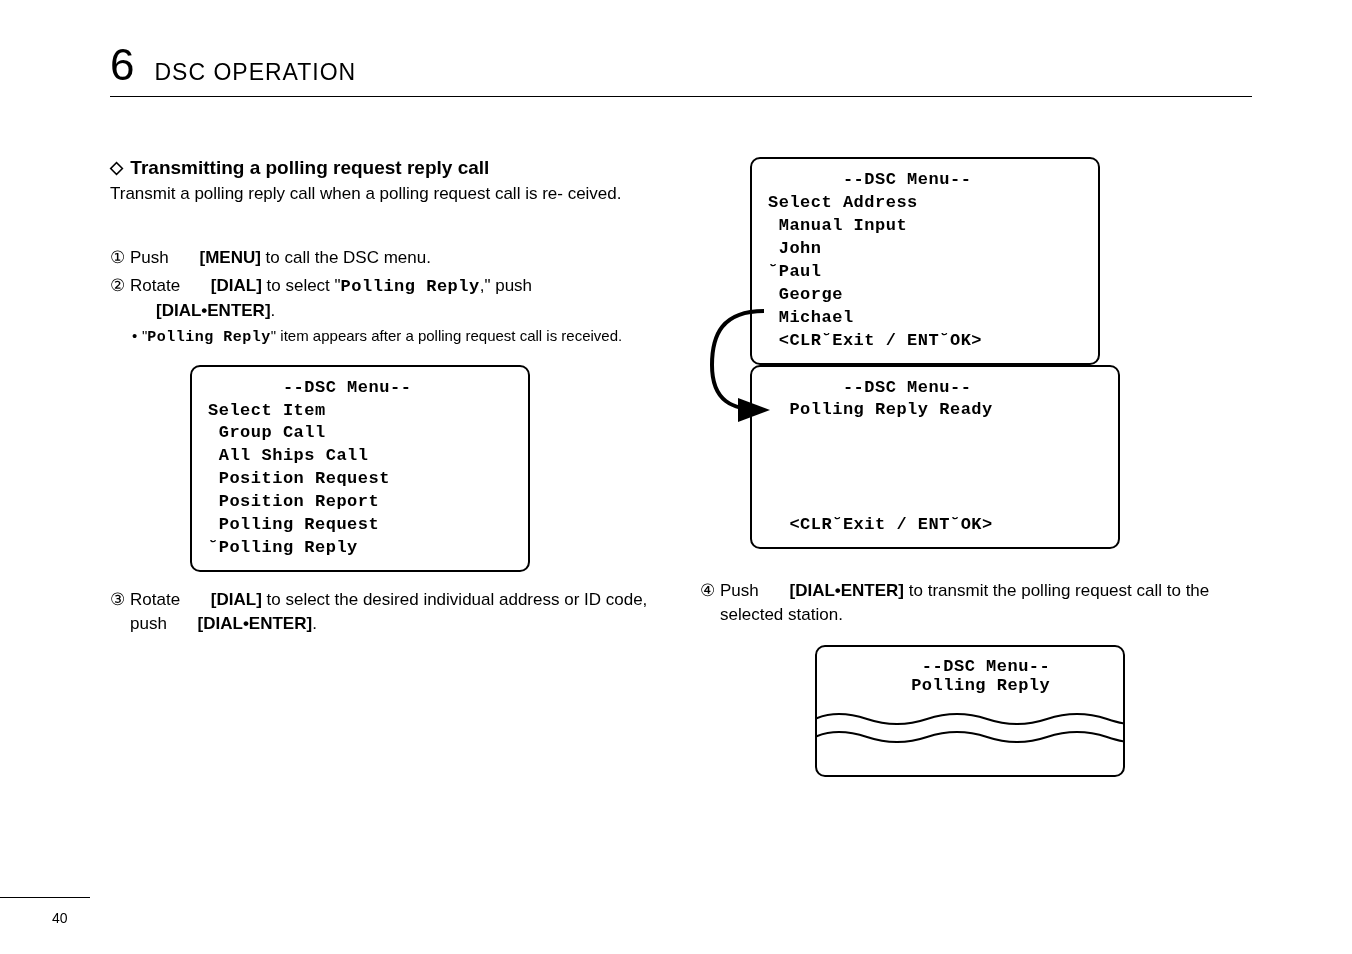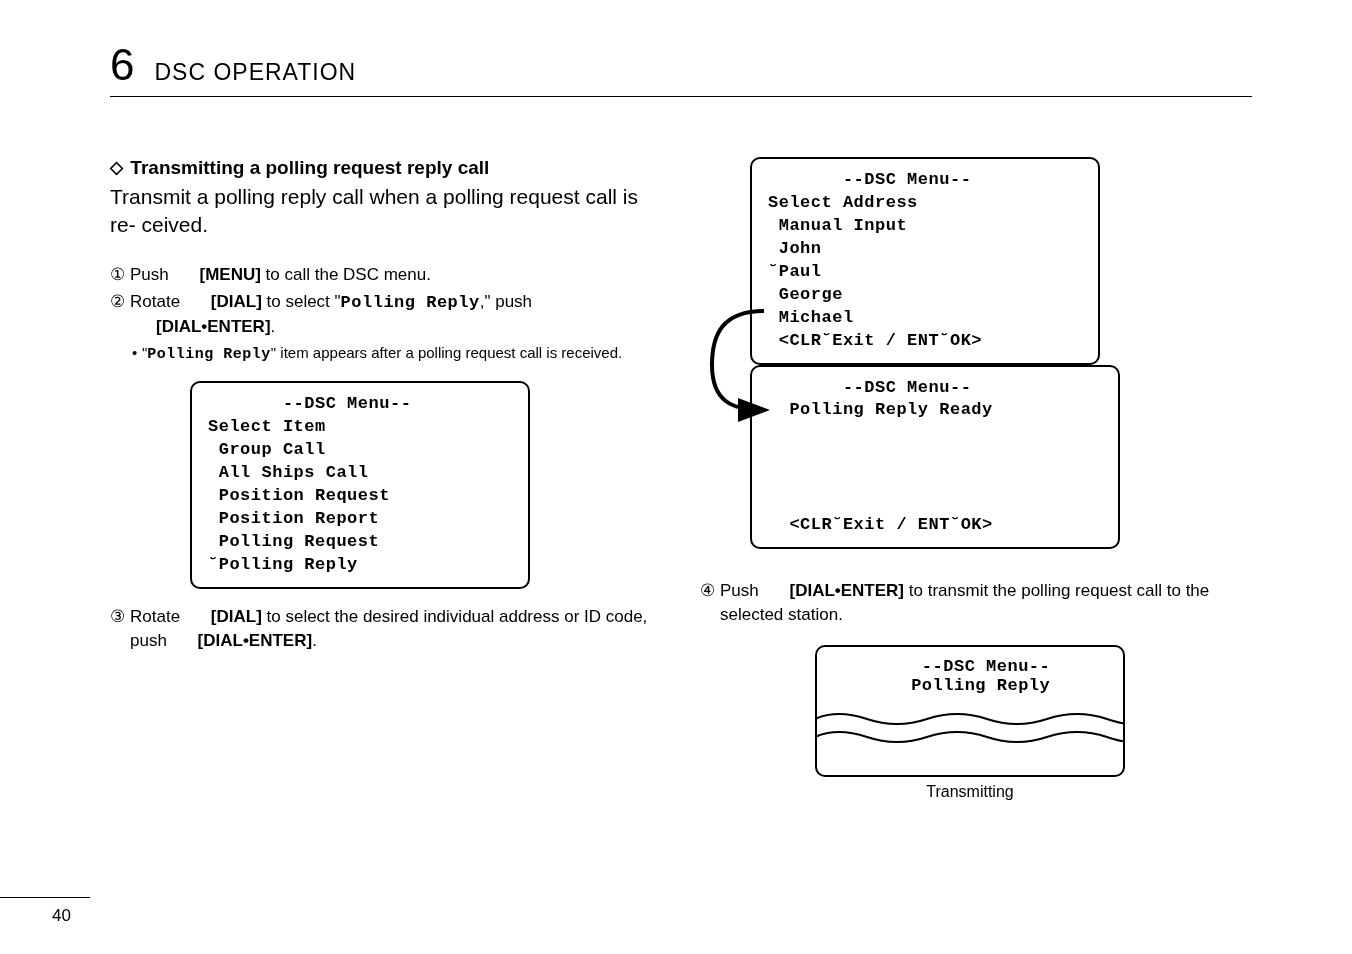--- a/index.html
+++ b/index.html
@@ -38,23 +38,23 @@
       font-size: 19px;
       font-weight: bold;
       margin-bottom: 4px;
     }
     .diamond {
       font-size: 17px;
       vertical-align: 1px;
       margin-right: 2px;
     }
     .intro-text {
-      font-size: 21px;
+      font-size: 17px;
       line-height: 1.35;
-      margin-bottom: 23px;
+      margin-bottom: 40px;
     }
     .step {
       font-size: 17px;
       line-height: 1.4;
       margin-bottom: 4px;
       display: flex;
     }
     .circle-num {
       display: inline-block;
       width: 20px;
@@ -142,21 +142,21 @@
     }
     .squiggle-svg { display: block; margin: 4px 0; }
     .transmitting-caption {
       font-size: 16px;
       margin-top: 6px;
     }
     .page-number {
       position: absolute;
       bottom: 28px;
       left: 52px;
-      font-size: 17px;
+      font-size: 14px;
     }
     .page-number-line {
       position: absolute;
       bottom: 56px;
       left: 0;
       width: 90px;
       height: 1px;
       background: #000;
     }
   </style>
@@ -260,20 +260,19 @@
         <div class="lcd-transmit-squiggle">
           <svg class="squiggle-svg" width="310" height="14">
             <path d="M -2 8 Q 20 -2, 50 8 T 110 8 T 170 8 T 230 8 T 290 8 T 320 8" stroke="#000" stroke-width="2" fill="none"></path>
           </svg>
           <svg class="squiggle-svg" width="310" height="14">
             <path d="M -2 8 Q 20 -2, 50 8 T 110 8 T 170 8 T 230 8 T 290 8 T 320 8" stroke="#000" stroke-width="2" fill="none"></path>
           </svg>
           <div style="height:18px"></div>
         </div>
       </div>
-      <div class="transmitting-caption">Transmitting</div>
     </div>
 
   </div>
 </div>
 
 <div class="page-number-line"></div>
 <div class="page-number">40</div>
 
 </body></html>

